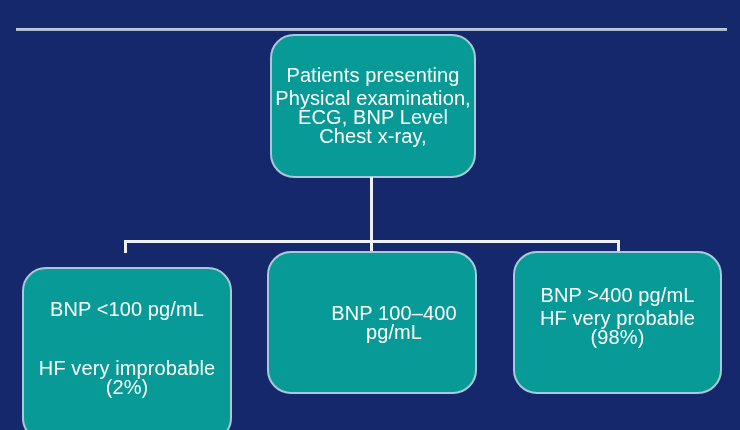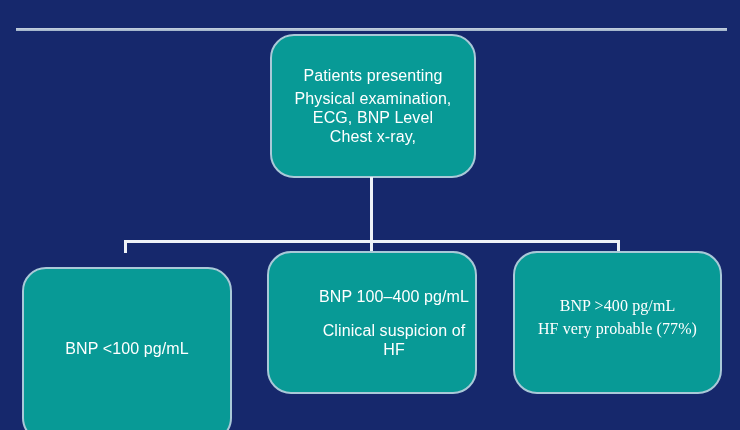--- a/index.html
+++ b/index.html
@@ -21,33 +21,33 @@
     width: 711px; height: 3px;
     background: linear-gradient(var(--top-rule-hi, #c6d2e0), var(--top-rule, #9fb2c9));
   }
   .node {
     position: absolute;
     box-sizing: border-box;
     background: var(--node-fill, #089a96);
     border: 2px solid var(--node-border, rgba(190,215,228,0.55));
     border-radius: 24px;
     color: var(--text, #ffffff);
-    font-size: 16px;
+    font-size: 20px;
     line-height: 19px;
     text-align: center;
     display: flex;
     flex-direction: column;
     align-items: center;
     justify-content: center;
     letter-spacing: 0.1px;
   }
   .node-top   { left: 270px; top: 34px;  width: 206px; height: 144px; }
   .node-left  { left: 22px;  top: 267px; width: 210px; height: 175px; padding-bottom: 12px; gap: 36px; }
   .node-mid   { left: 267px; top: 251px; width: 210px; height: 143px; padding-left: 44px; }
-  .node-right { left: 513px; top: 251px; width: 209px; height: 143px; padding-bottom: 12px; font-family: Liberation Serif, serif; }
+  .node-right { left: 513px; top: 251px; width: 209px; height: 143px; padding-bottom: 12px; }
   .gap12 { margin-top: 4px; }
   .gap15 { margin-top: 15px; }
   .conn {
     position: absolute;
     background: var(--connector, #eef2f7);
   }
   .conn-v-top  { left: 370px; top: 177px; width: 3px;  height: 64px; }
   .conn-h      { left: 124px; top: 240px; width: 496px; height: 3px; }
   .stub-left   { left: 124px; top: 242px; width: 3px; height: 11px; }
   .stub-mid    { left: 370px; top: 242px; width: 3px; height: 12px; }
@@ -68,25 +68,25 @@
   </div>
 
   <div class="conn conn-v-top"></div>
   <div class="conn conn-h"></div>
   <div class="conn stub-left"></div>
   <div class="conn stub-mid"></div>
   <div class="conn stub-right"></div>
 
   <div class="node node-left">
     <div>BNP &lt;100 pg/mL</div>
+    <div class="gap12">HF very improbable (2%)</div>
   </div>
 
   <div class="node node-mid">
     <div>BNP 100–400 pg/mL</div>
-    <div class="gap15">Clinical suspicion of HF</div>
   </div>
 
   <div class="node node-right">
     <div>BNP &gt;400 pg/mL</div>
-    <div class="gap12">HF very probable (77%)</div>
+    <div class="gap12">HF very probable (98%)</div>
   </div>
 
 </div>
 
 </body></html>

